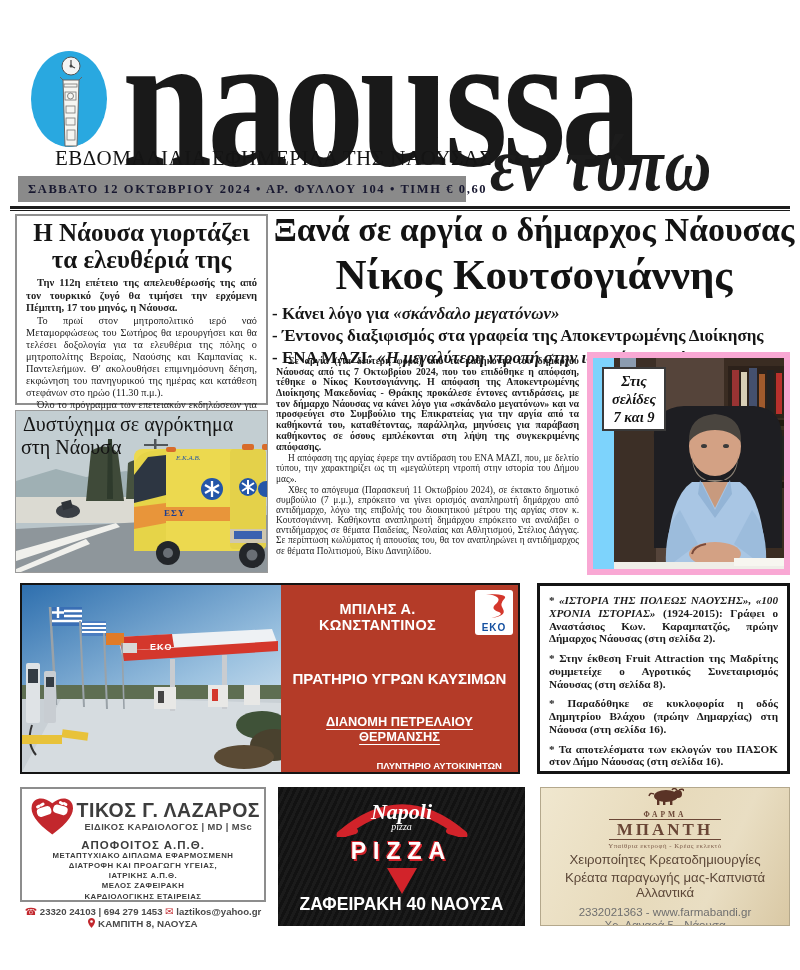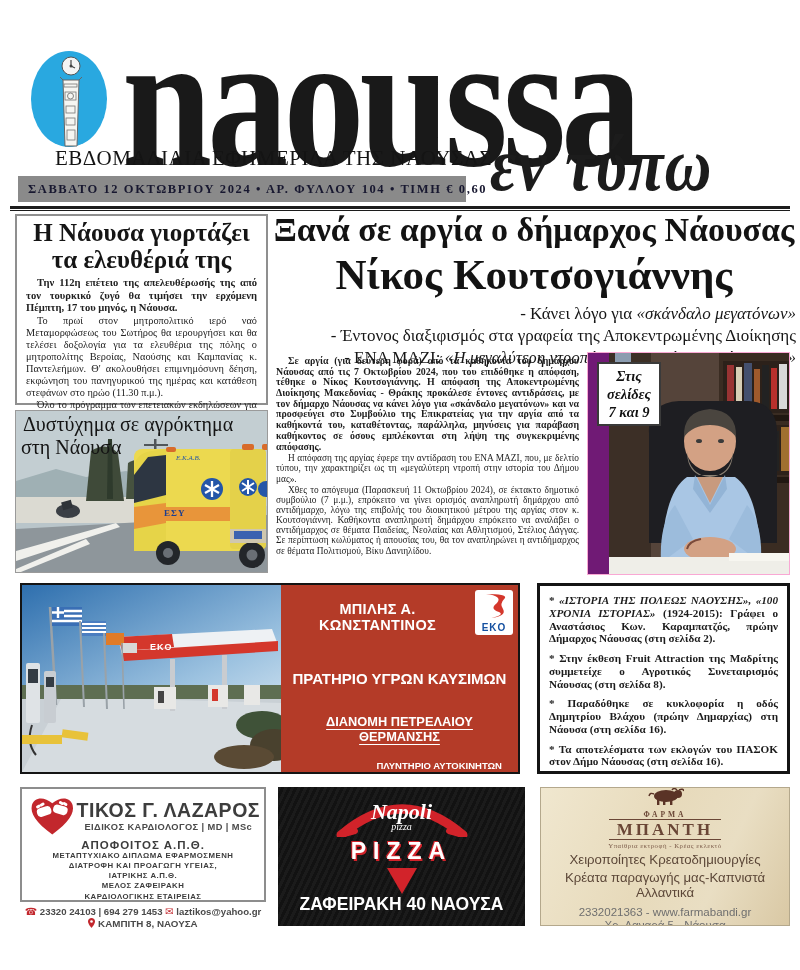--- a/index.html
+++ b/index.html
@@ -55,30 +55,30 @@
     font-weight:normal; color:#141414; line-height:1.15; }
   .accident-caption .l2 { display:block; margin-left:-2px; }
   .esy-label { position:absolute; left:148px; top:97px; font-size:9px; font-weight:bold;
     color:#1d3f8f; letter-spacing:1px; }
 
   
   .main-h1 { position:absolute; left:272px; top:211px; width:524px; text-align:center;
     font-size:34px; font-weight:bold; color:#131313; white-space:nowrap; }
   .main-h2 { position:absolute; left:272px; top:250px; width:524px; text-align:center;
     font-size:43px; font-weight:bold; color:#131313; white-space:nowrap; }
-  .bullets { position:absolute; left:272px; top:303px; width:524px; text-align:right;
-    font-size:17px; font-weight:normal; line-height:1.3; color:#161616; }
+  .bullets { position:absolute; left:272px; top:303px; width:524px; text-align:left;
+    font-size:17px; font-weight:bold; line-height:1.3; color:#161616; }
   .bullets .q { font-style:italic; }
   .main-body { position:absolute; left:276px; top:356px; width:303px; height:220px;
     font-size:9.4px; line-height:1.08; text-align:justify; color:#1e1e1e; }
   .main-body p { text-indent:12px; margin-bottom:1px; }
   .main-body p.lead { font-weight:bold; font-size:9.9px; }
 
   .mayor-photo { position:absolute; left:587px; top:352px; width:203px; height:223px;
-    border:1px solid #f9a8d4; overflow:hidden; background:#701a75;padding-left:21px; }
+    border:6px solid #f9a8d4; overflow:hidden; background:#7dd3fc;padding-left:21px; }
   .photo-note {
     position:absolute; left:9px; top:9px; width:64px; background:#fff;
     border:2px solid #3a3a3a; text-align:center; font-weight:bold; font-style:italic;
     font-size:14.5px; line-height:1.25; padding:3px 2px; color:#111;
   }
 
   
   .eko-block { position:absolute; left:20px; top:583px; width:500px; height:191px;
     border:2px solid #141414; display:flex; background:#fff; }
   .station-photo { position:relative; width:259px; height:100%; overflow:hidden; background:#cfe0ee; }

